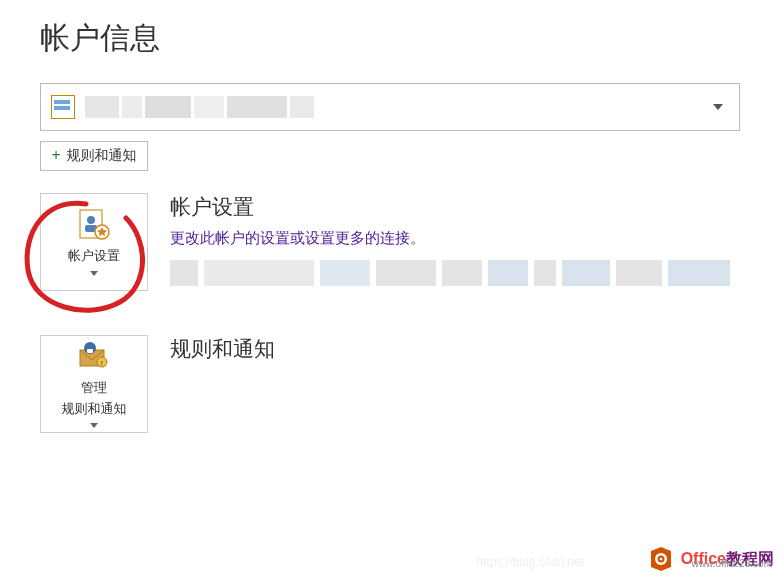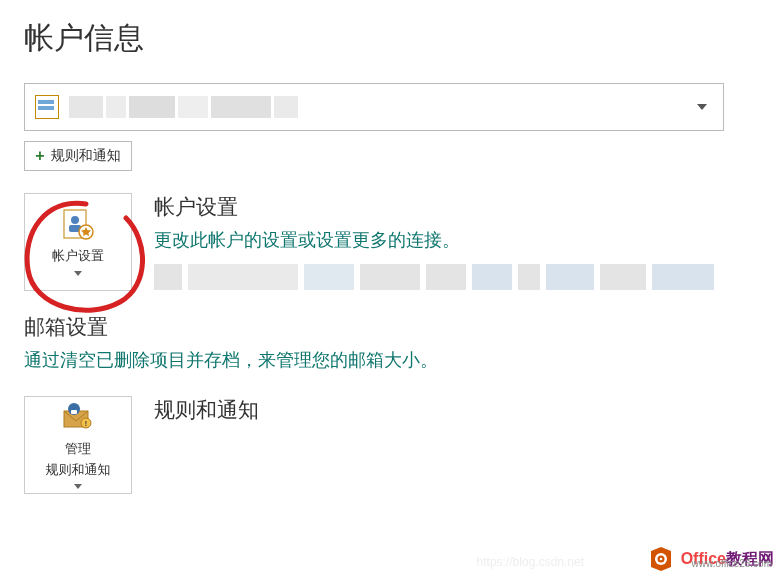--- a/index.html
+++ b/index.html
@@ -1,33 +1,33 @@
 <!DOCTYPE html>
 <html><head>
   <meta charset="utf-8">
   <style>
     * { margin: 0; padding: 0; box-sizing: border-box; }
     body { font-family: "Microsoft YaHei", "Segoe UI", sans-serif; background: #fff; width: 784px; height: 579px; position: relative; overflow: hidden; }
-    .container { padding: 18px 24px; }
+    .container { padding: 18px 40px; font-family: Liberation Serif, serif; }
     .page-title { font-size: 30px; font-weight: 300; color: #333; margin-bottom: 24px; }
     .account-select { width: 700px; height: 48px; border: 1px solid #bbb; display: flex; align-items: center; padding: 4px 10px; position: relative; cursor: pointer; }
     .acct-icon { width: 24px; height: 24px; border: 1px solid #c28a00; position: relative; margin-right: 10px; flex: none; }
     .acct-icon::after { content: ""; position: absolute; left: 2px; top: 4px; width: 16px; height: 4px; background: #6fa8d8; box-shadow: 0 6px 0 #6fa8d8; }
     .blur-strip { display: flex; gap: 3px; }
     .blur-block { height: 22px; background: #e6e6e6; }
     .caret { position: absolute; right: 16px; top: 50%; width: 0; height: 0; border-left: 5px solid transparent; border-right: 5px solid transparent; border-top: 6px solid #555; transform: translateY(-50%); }
     .add-account { margin-top: 10px; width: 108px; height: 30px; border: 1px solid #bbb; display: inline-flex; align-items: center; justify-content: center; gap: 6px; font-size: 14px; color: #333; cursor: pointer; }
     .plus { color: #2e7d32; font-weight: bold; font-size: 16px; line-height: 1; }
     .section { display: flex; margin-top: 22px; gap: 22px; }
     .tile { width: 108px; height: 98px; border: 1px solid #ccc; display: flex; flex-direction: column; align-items: center; justify-content: center; gap: 4px; font-size: 13px; color: #333; cursor: pointer; flex: none; line-height: 1.25; text-align: center; padding: 4px 0; }
     .tile-icon { width: 40px; height: 34px; position: relative; margin-bottom: 2px; }
     .tri { width: 0; height: 0; border-left: 4px solid transparent; border-right: 4px solid transparent; border-top: 5px solid #666; margin-top: 2px; }
     .section-body { flex: 1; }
     .section-title { font-size: 21px; color: #333; margin-bottom: 6px; }
-    .section-desc { font-size: 18px; color: #0f766e; line-height: 1.5; }
+    .section-desc { font-size: 15px; color: #4c1d95; line-height: 1.5; }
     .blur-row { display: flex; gap: 6px; margin-top: 10px; }
     .blur-row span { height: 26px; background: #e4e4e4; }
     .blur-row span.b1 { background: #d8e3ee; }
     
     .circle-annot { position: absolute; left: 16px; top: 192px; width: 140px; height: 130px; pointer-events: none; }
     .watermark { position: absolute; right: 10px; bottom: 6px; display: flex; align-items: center; gap: 6px; font-size: 16px; font-weight: bold; }
     .watermark .t1 { color: #ef4444; }
     .watermark .sub { font-size: 10px; color: #888; font-weight: normal; position: absolute; right: 2px; bottom: -2px; }
     .wm-wrap { position: relative; line-height: 1; }
     .faint-url { position: absolute; right: 200px; bottom: 10px; font-size: 12px; color: #eee; }
@@ -84,24 +84,20 @@
         <span style="width:22px"></span>
         <span style="width:48px" class="b1"></span>
         <span style="width:46px"></span>
         <span style="width:62px" class="b1"></span>
       </div>
     </div>
   </div>
 
   
   <div class="section">
-    <div class="section-body">
-      <div class="section-title">邮箱设置</div>
-      <div class="section-desc">通过清空已删除项目并存档，来管理您的邮箱大小。</div>
-    </div>
   </div>
 
   
   <div class="section">
     <div class="tile">
       <div class="tile-icon">
         <svg width="40" height="34" viewBox="0 0 40 34">
           <rect x="6" y="10" width="24" height="16" fill="#d7a34a" stroke="#b07c1f"></rect>
           <path d="M6 10 L18 20 L30 10" fill="none" stroke="#b07c1f"></path>
           <circle cx="16" cy="8" r="6" fill="#3b6ea5"></circle>

